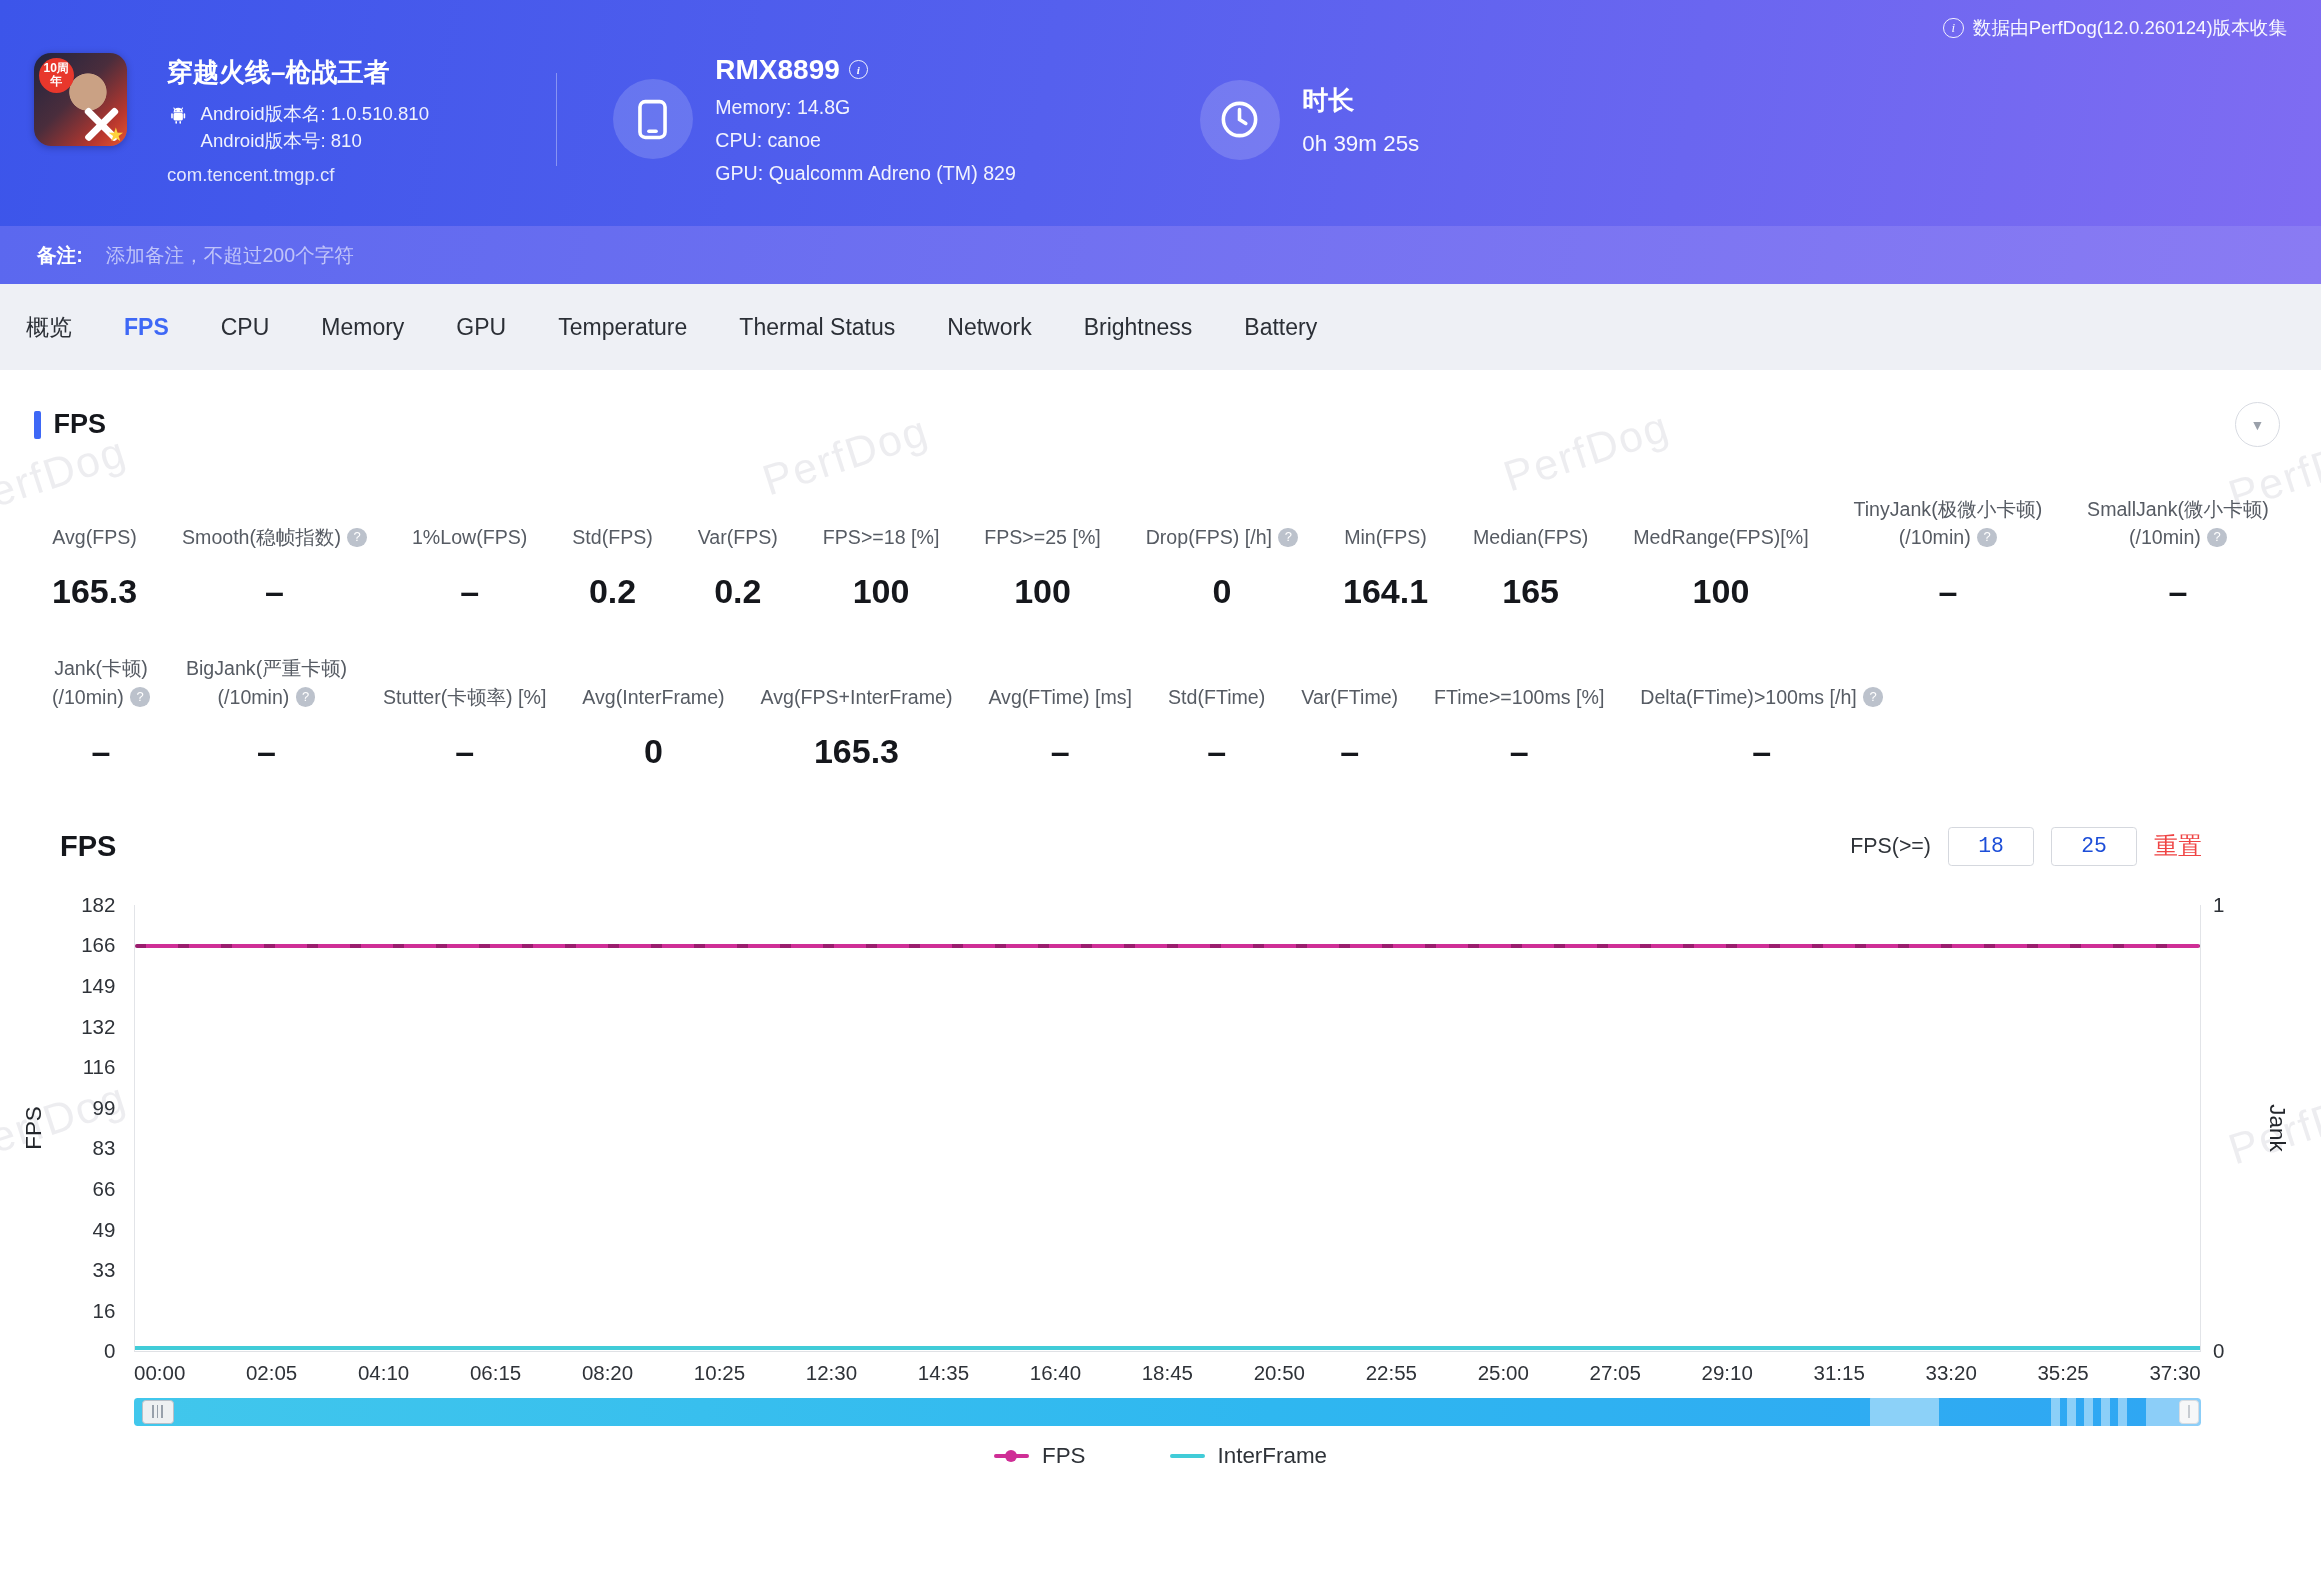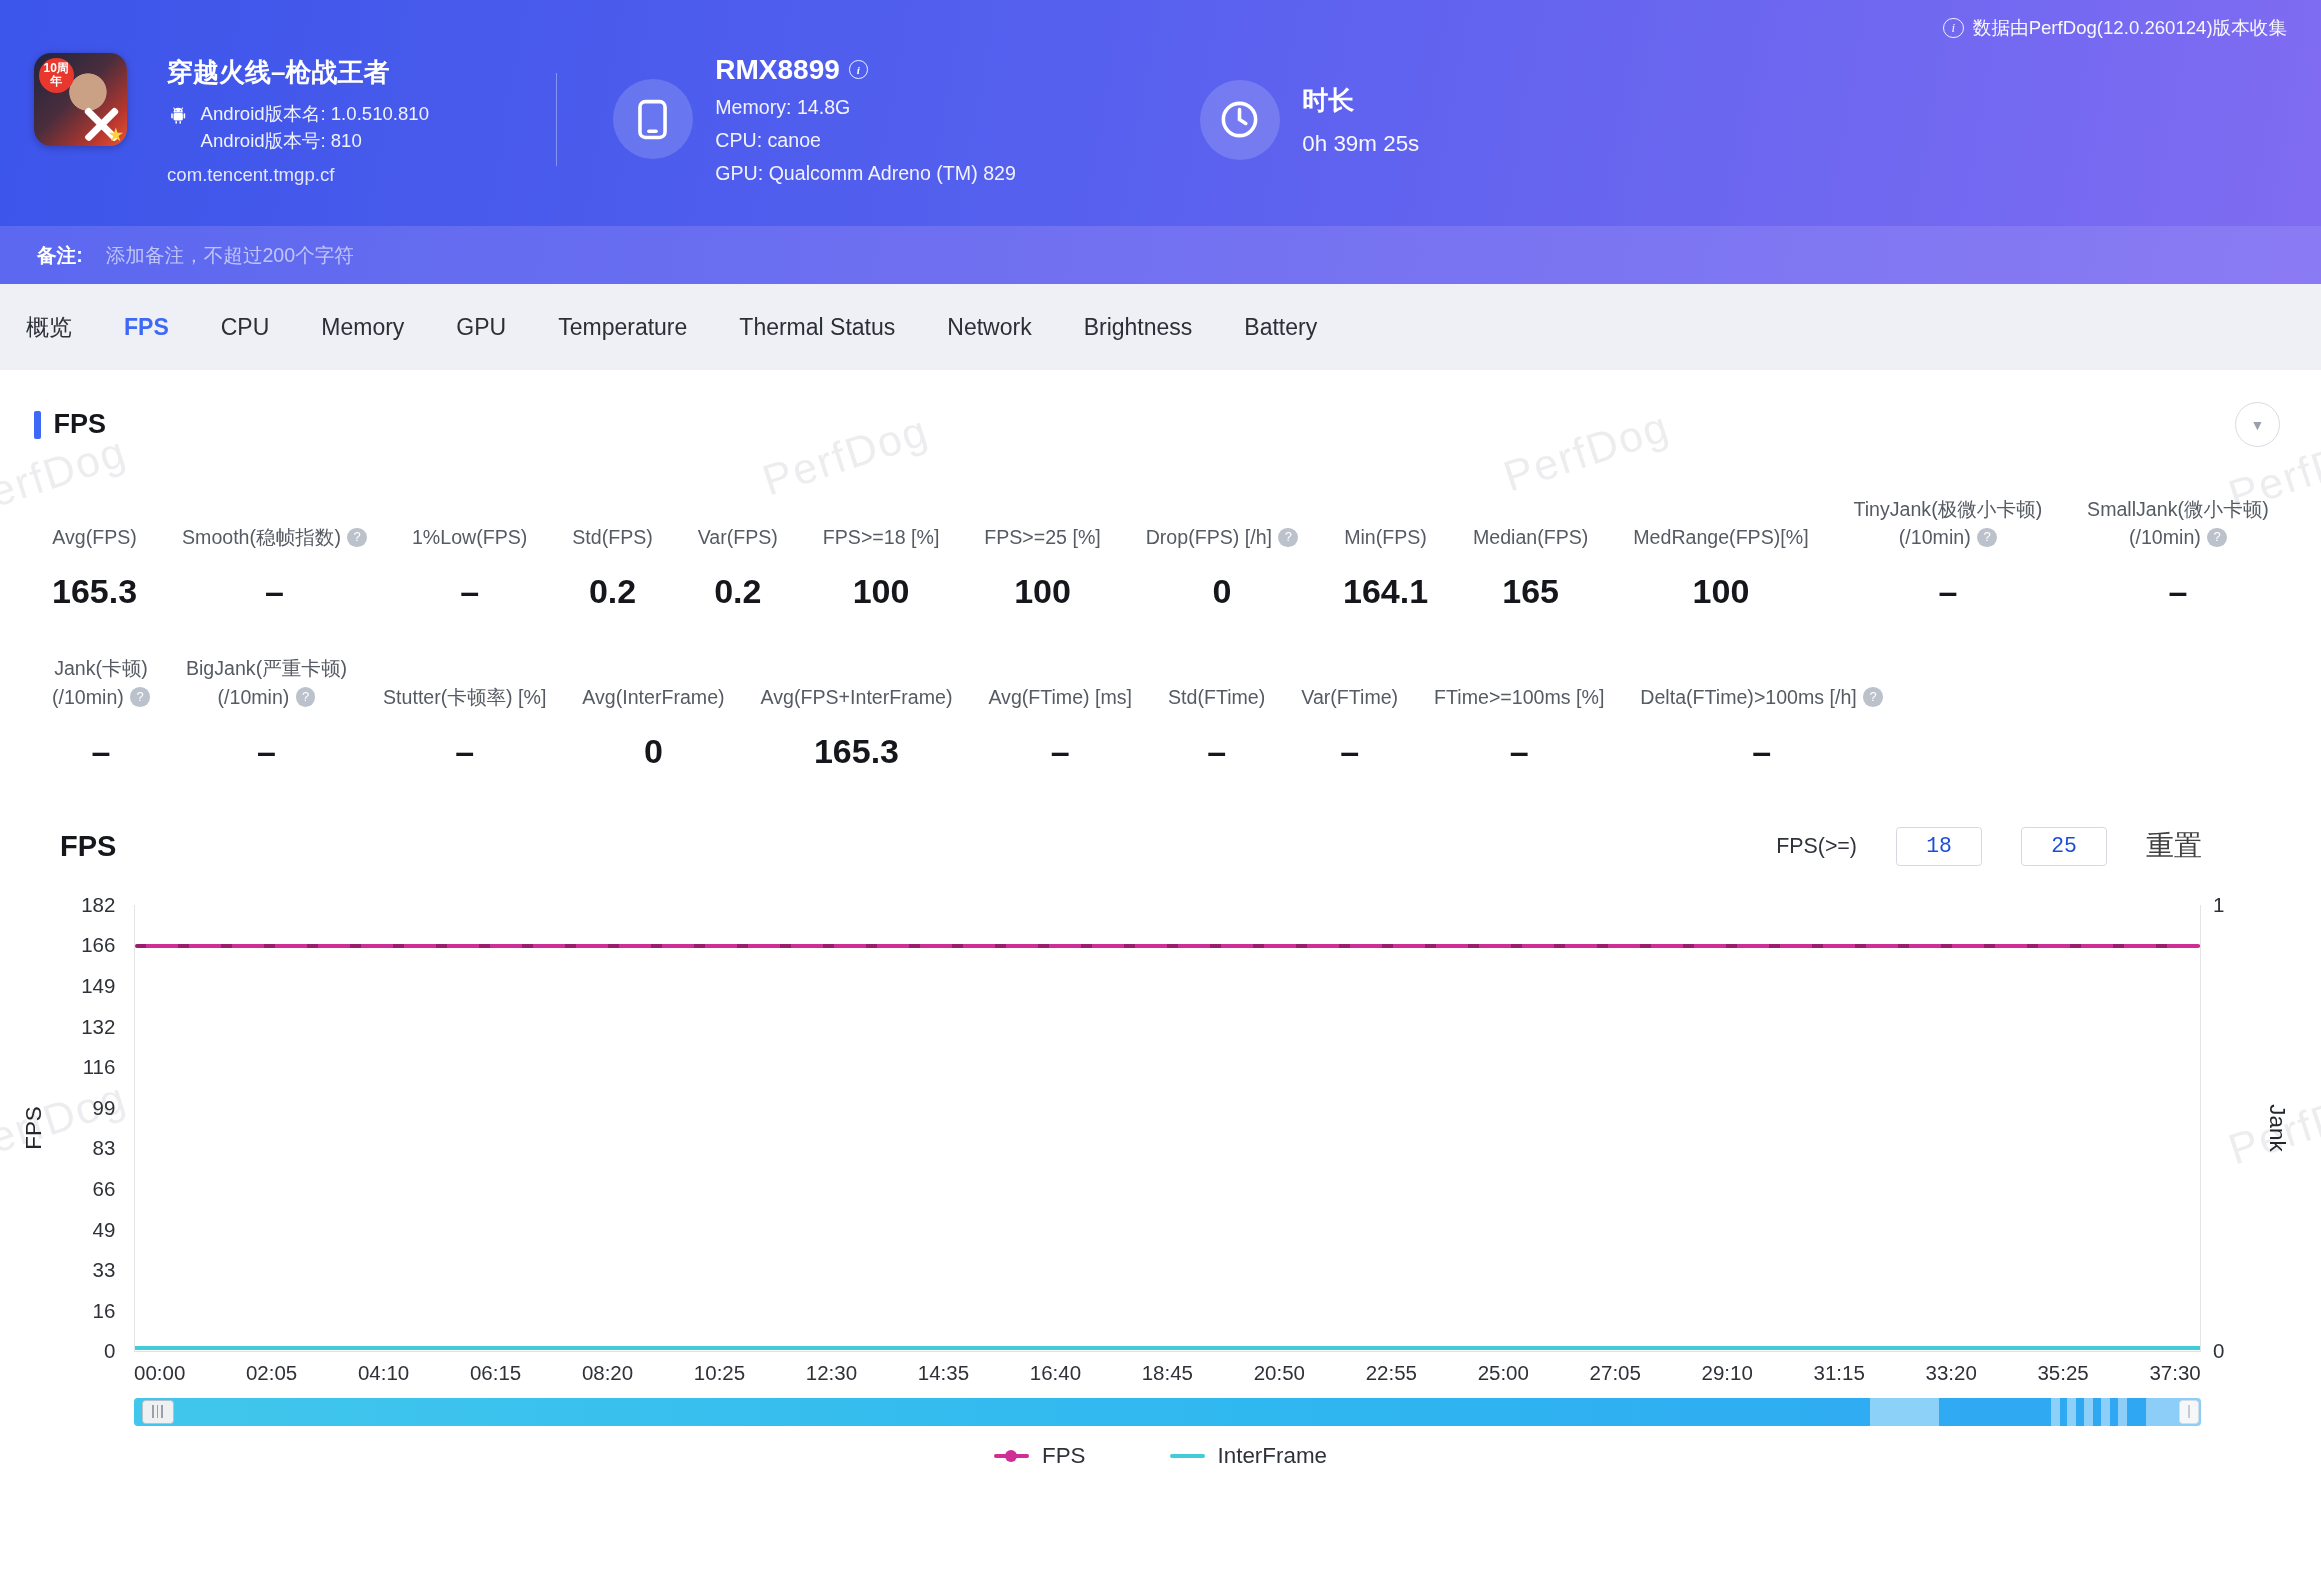--- a/index.html
+++ b/index.html
@@ -65,23 +65,23 @@
   .metrics.second{padding-right:438px;margin-top:43px}
   .metric{display:flex;flex-direction:column;align-items:center;text-align:center}
   .mlabel{font-size:19.6px;color:#565b63;line-height:1.45;display:flex;flex-direction:column;align-items:center}
   .lrow{display:flex;align-items:center;gap:6.5px;justify-content:center}
   .help{display:inline-flex;align-items:center;justify-content:center;width:19.6px;height:19.6px;border-radius:50%;background:#bcc2cc;color:#fff;font-size:13px;cursor:pointer;flex:0 0 auto}
   .mvalue{margin-top:20.5px;font-size:34px;font-weight:600;color:#15171c}
 
   
   .chead{display:flex;align-items:center;justify-content:space-between;margin:56px 119px 0 60px}
   .ctitle{font-size:29px;font-weight:700;color:#15171c}
-  .cctrl{display:flex;align-items:center;gap:39px;font-size:21.4px;color:#30343a}
+  .cctrl{display:flex;align-items:center;gap:17px;font-size:21.4px;color:#30343a}
   .cinput{width:86px;height:39px;border:0.9px solid #d5d8de;border-radius:3.7px;text-align:center;font-size:21.4px;color:#1d4ed8;font-family:Liberation Mono, monospace}
-  .reset{color:#404040;font-size:28px;cursor:pointer;text-decoration:none}
+  .reset{color:#ef4444;font-size:24px;cursor:pointer;text-decoration:none}
 
   
   .banner{margin:24px 0 0 134px;width:2067px;height:49px;background:#f25f5f;color:#fff;display:flex;align-items:center;justify-content:center;font-size:21.4px;border-radius:1.9px}
 
   
   .chart{position:relative;height:447px;margin-top:39px}
   .plot{position:absolute;left:134px;top:0;width:2067px;height:447px;border-left:0.9px solid #e2e4e8;border-right:0.9px solid #e2e4e8;border-bottom:0.9px solid #dfe1e5;background:#fff}
   .yticks{position:absolute;left:0;top:0;width:121px;height:447px}
   .yticks span{position:absolute;right:5.6px;font-size:20.5px;color:#2e3238;line-height:24px}
   .rticks{position:absolute;left:2213px;top:0;width:56px;height:447px}

